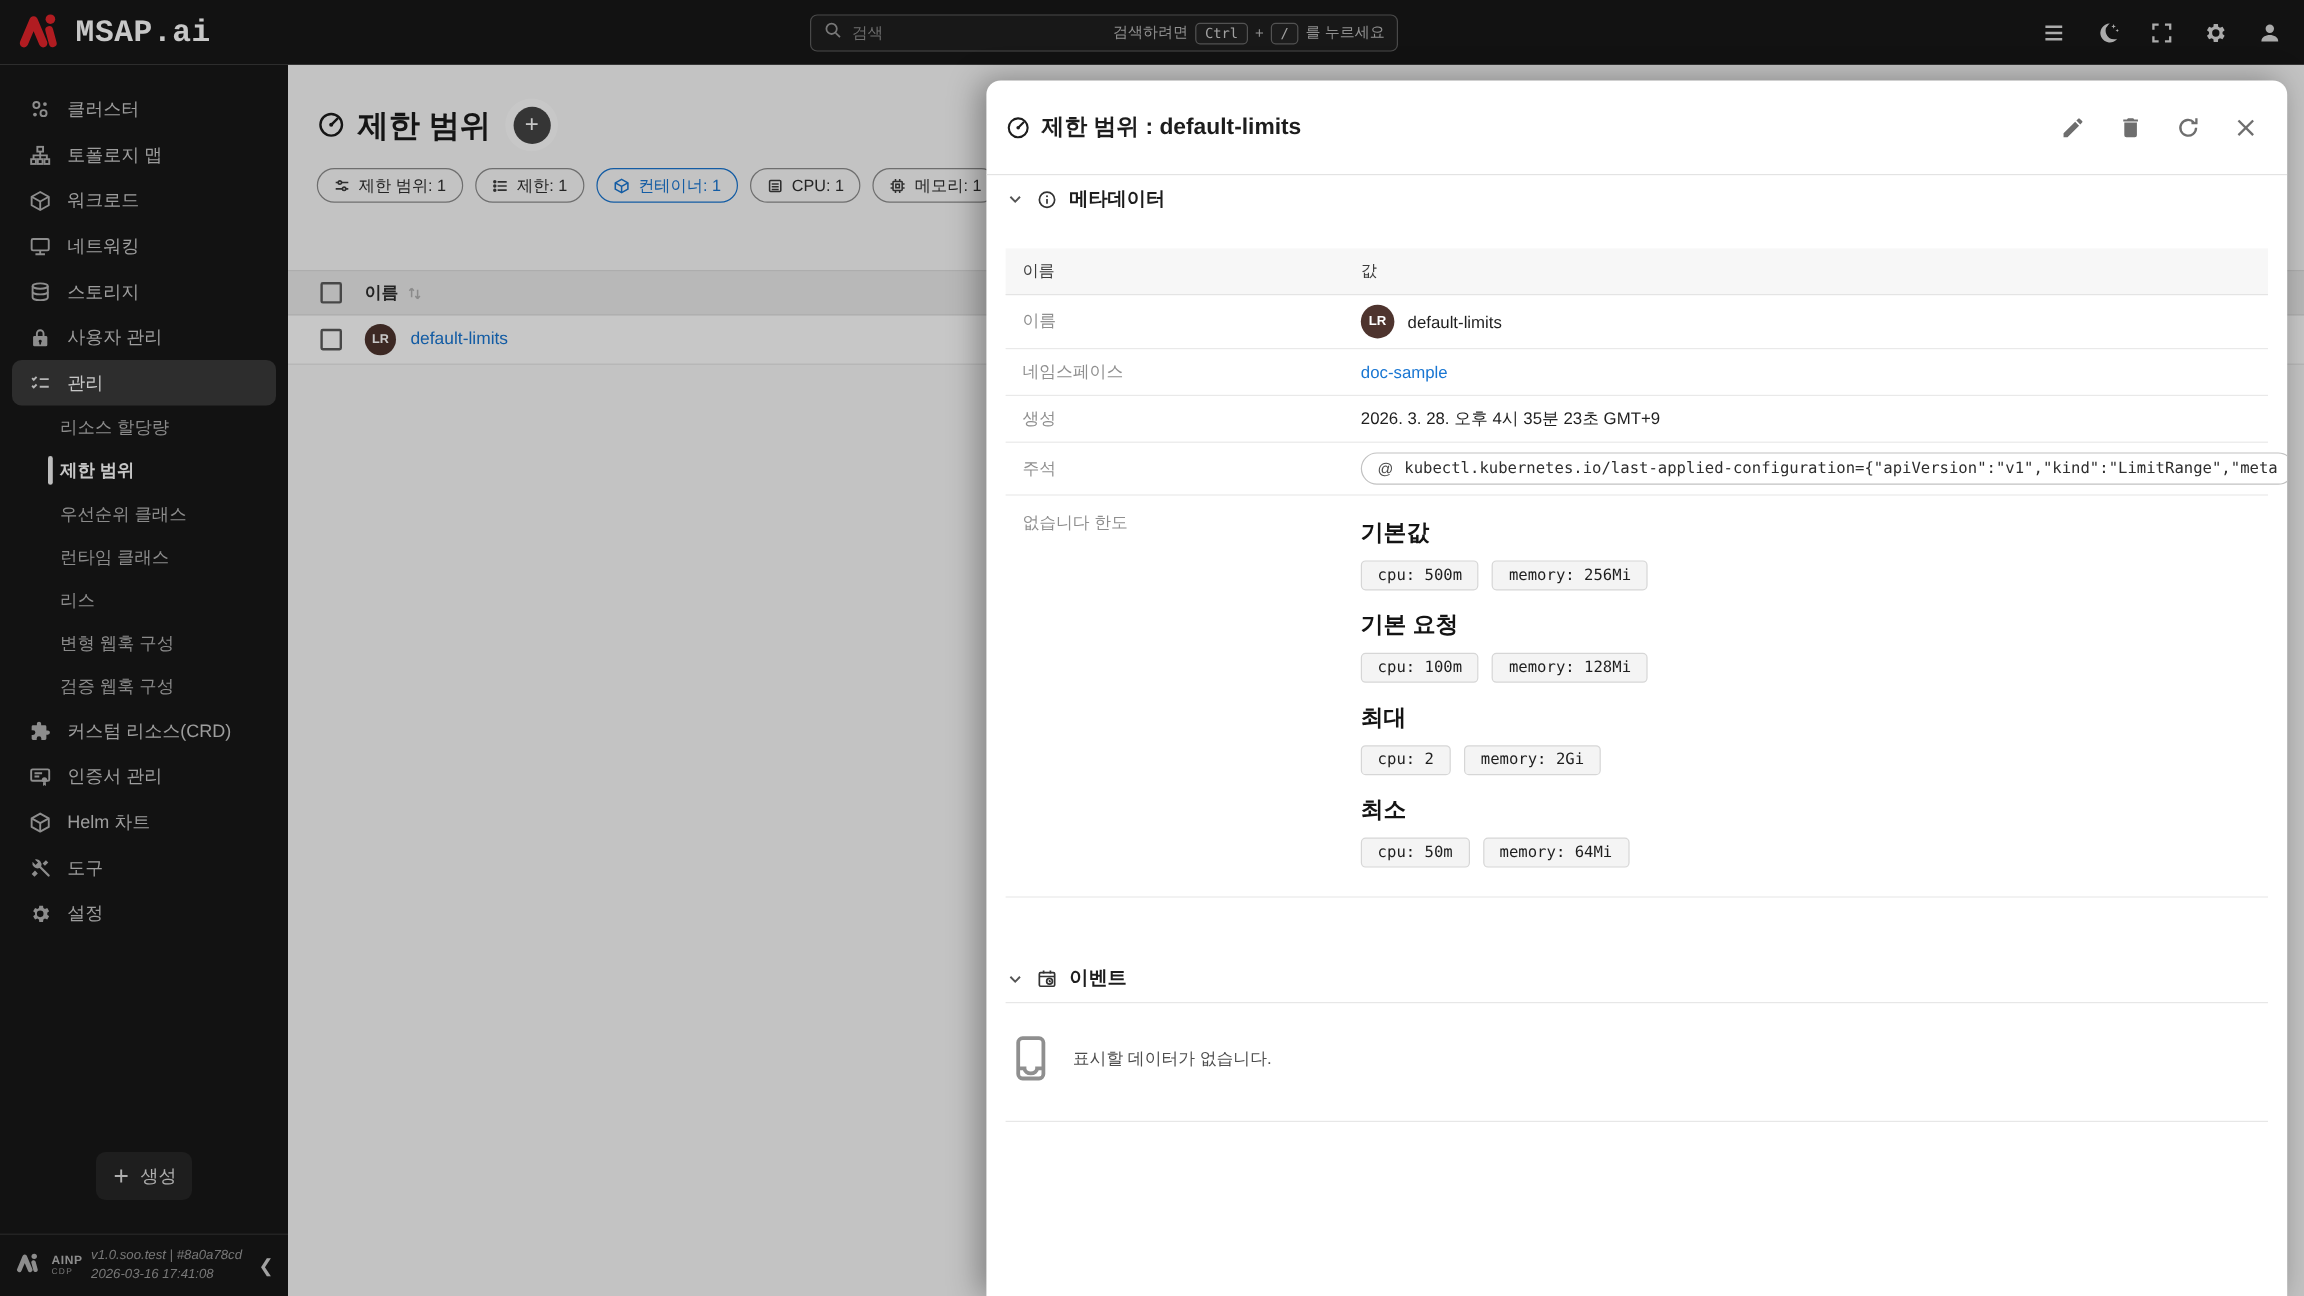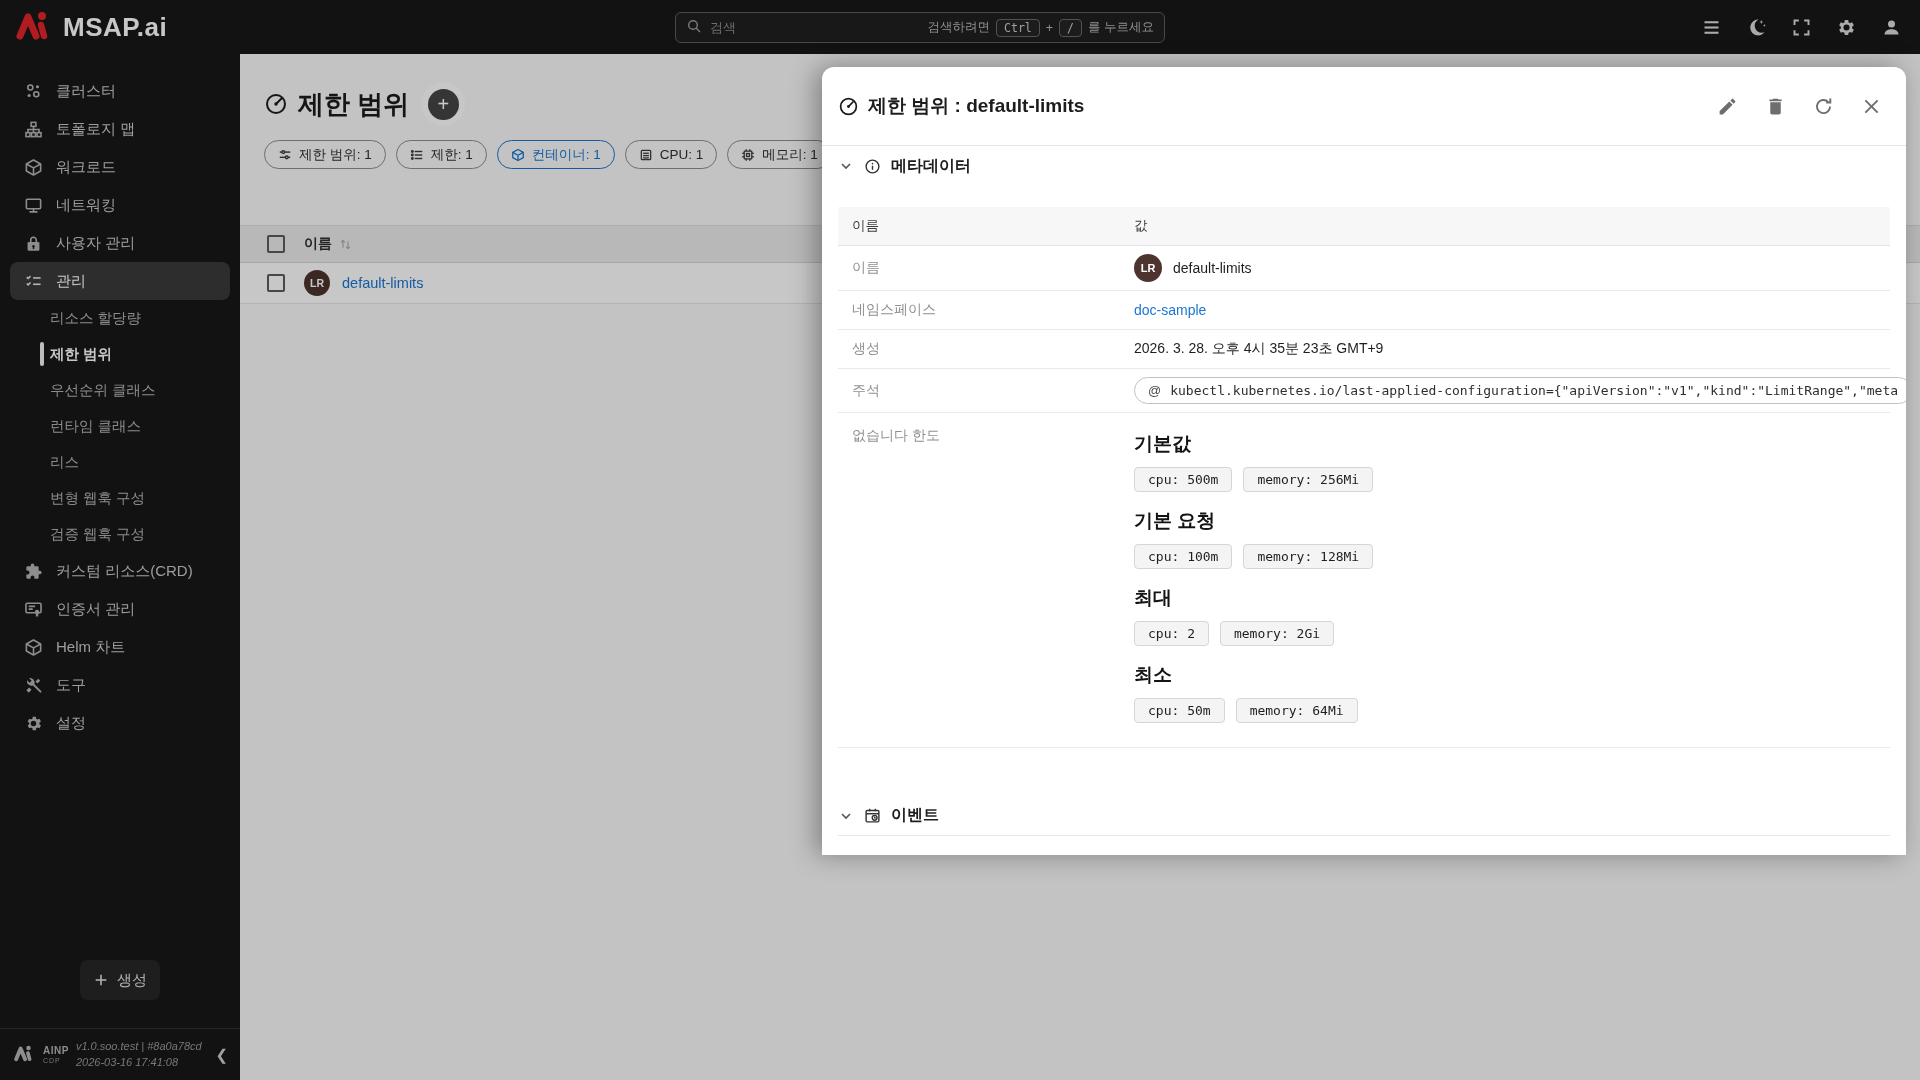--- a/index.html
+++ b/index.html
@@ -3,21 +3,21 @@
 <meta charset="utf-8">
 <style>
   * { margin:0; padding:0; box-sizing:border-box; }
   html,body { width:1920px; height:1080px; overflow:hidden; background:#fafafa;
     font-family:"Liberation Sans","DejaVu Sans",sans-serif; }
   .app { position:relative; width:1920px; height:1080px; }
 
   
   .topbar { position:absolute; left:0; top:0; width:1920px; height:54px; background:#181818; z-index:10; }
   .logo { position:absolute; left:14px; top:0; height:54px; display:flex; align-items:center; gap:9px; }
-  .logo-text { color:#fff; font-size:26px; font-weight:800; letter-spacing:.5px; }
+  .logo-text { color:#fff; font-size:26px; font-weight:800; letter-spacing:.5px;font-family:Liberation Mono, monospace; }
   .searchbox { position:absolute; left:675px; top:12px; width:490px; height:31px; background:#1f1f1f;
     border:1px solid #5e5e5e; border-radius:6px; display:flex; align-items:center; padding:0 10px; gap:8px; }
   .searchbox input { flex:0 0 170px; background:transparent; border:none; outline:none; color:#ddd; font-size:13px; }
   .searchbox input::placeholder { color:#8d8d8d; }
   .search-hint { margin-left:auto; display:flex; align-items:center; gap:6px; color:#b9b9b9; font-size:12.5px; white-space:nowrap; }
   .kbd { border:1px solid #6a6a6a; border-radius:4px; padding:1px 7px; font-family:"DejaVu Sans Mono",monospace;
     font-size:11.5px; color:#cfcfcf; background:#242424; }
   .topbar-icons { position:absolute; right:18px; top:0; height:54px; display:flex; align-items:center; gap:24px; color:#dcdcdc; }
   .tico { width:21px; height:21px; display:block; }
 
@@ -70,21 +70,21 @@
   .avatar { border-radius:50%; background:#4e342e; color:#fff; display:flex; align-items:center; justify-content:center;
     font-weight:700; }
   .avatar.sm { width:26px; height:26px; font-size:10.5px; }
   .avatar.md { width:28px; height:28px; font-size:11px; }
   .row-link { color:#1976d2; font-size:14.5px; text-decoration:none; cursor:pointer; }
   .row-name-cell { display:flex; align-items:center; gap:12px; }
   .sort-ico { width:15px; height:15px; color:#b2b2b2; }
 
   
   .overlay { position:absolute; inset:0; background:rgba(0,0,0,.22); z-index:50; }
-  .drawer { position:absolute; left:822px; top:67px; width:1084px; height:788px; background:#fff;
+  .drawer { position:absolute; left:822px; top:67px; width:1084px; height:1013px; background:#fff;
     border-radius:12px 12px 0 0; box-shadow:-6px 0 26px rgba(0,0,0,.34); z-index:60; overflow:hidden; }
   .drawer-head { height:79px; display:flex; align-items:center; padding:0 24px 0 16px; border-bottom:1px solid #e3e3e3; }
   .drawer-title { display:flex; align-items:center; gap:9px; font-size:19px; font-weight:600; color:#1d1d1d; }
   .drawer-title .dico { width:21px; height:21px; }
   .drawer-actions { margin-left:auto; display:flex; align-items:center; gap:27px; color:#6e6e6e; }
   .aico { width:21px; height:21px; cursor:pointer; display:block; }
   .drawer-body { padding:0 16px; }
   .section-head { height:40px; display:flex; align-items:center; gap:10px; color:#1d1d1d; }
   .section-head .chev { width:16px; height:16px; color:#555; cursor:pointer; }
   .section-head .sico { width:17px; height:17px; color:#333; }
@@ -205,20 +205,28 @@
         <span>워크로드</span>
       </div>
       <div class="nav-item">
         <svg class="nico" viewBox="0 0 24 24" fill="none" stroke="currentColor" stroke-width="2">
             <rect x="3" y="4" width="18" height="12" rx="1.5"></rect>
             <path d="M12 16v4M7 20h10"></path>
           </svg>
         <span>네트워킹</span>
       </div>
       <div class="nav-item">
+        <svg class="nico" viewBox="0 0 24 24" fill="none" stroke="currentColor" stroke-width="2">
+            <ellipse cx="12" cy="5.5" rx="8" ry="2.8"></ellipse>
+            <path d="M4 5.5v6c0 1.6 3.6 2.8 8 2.8s8-1.2 8-2.8v-6"></path>
+            <path d="M4 11.5v6c0 1.6 3.6 2.8 8 2.8s8-1.2 8-2.8v-6"></path>
+          </svg>
+        <span>스토리지</span>
+      </div>
+      <div class="nav-item">
         <svg class="nico" viewBox="0 0 24 24" fill="currentColor">
             <path d="M6 10h12a1.5 1.5 0 0 1 1.5 1.5v8A1.5 1.5 0 0 1 18 21H6a1.5 1.5 0 0 1-1.5-1.5v-8A1.5 1.5 0 0 1 6 10zm6 4a1.7 1.7 0 0 0-.9 3.1V19h1.8v-1.9A1.7 1.7 0 0 0 12 14z"></path>
             <path d="M8.5 10V7.5a3.5 3.5 0 0 1 7 0V10" fill="none" stroke="currentColor" stroke-width="2"></path>
           </svg>
         <span>사용자 관리</span>
       </div>
       <div class="nav-item active">
         <svg class="nico" viewBox="0 0 24 24" fill="none" stroke="currentColor" stroke-width="2">
             <path d="M3.5 6.5l1.7 1.7 3-3"></path>
             <path d="M3.5 14.5l1.7 1.7 3-3"></path>

